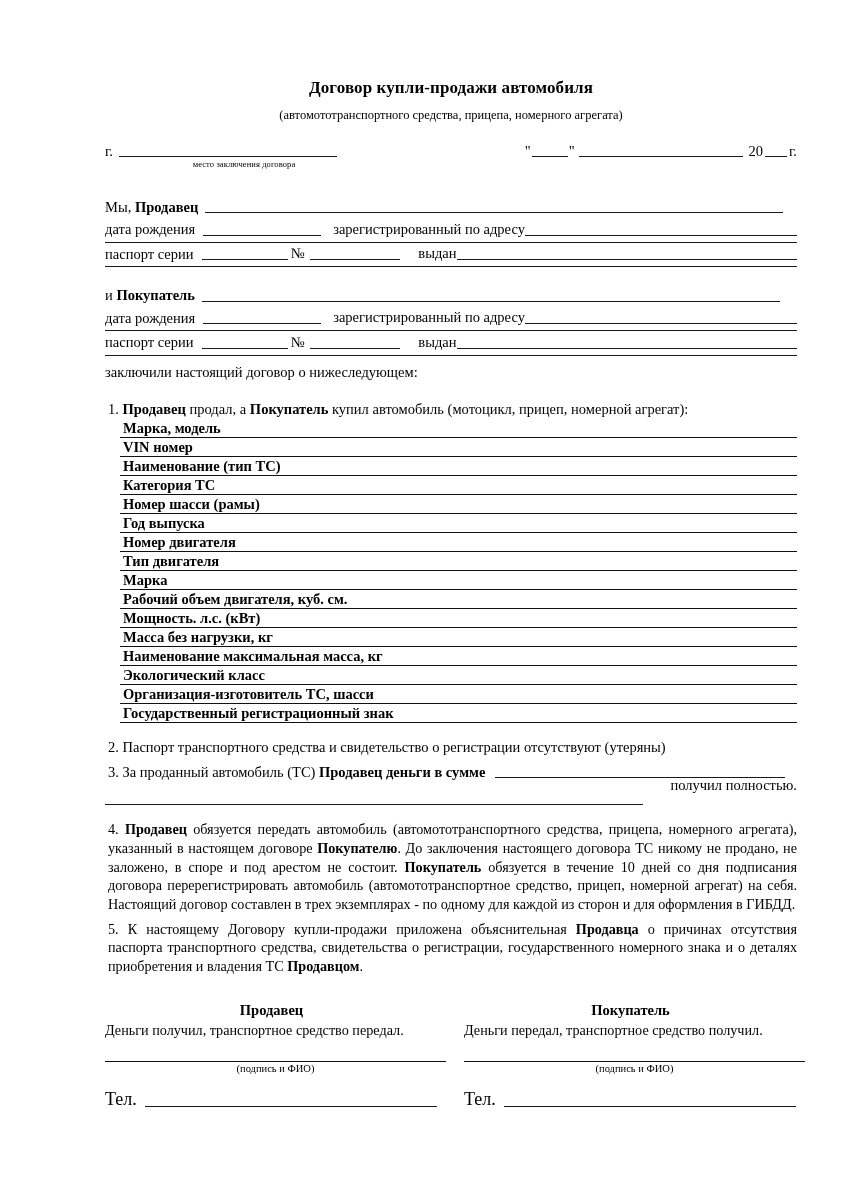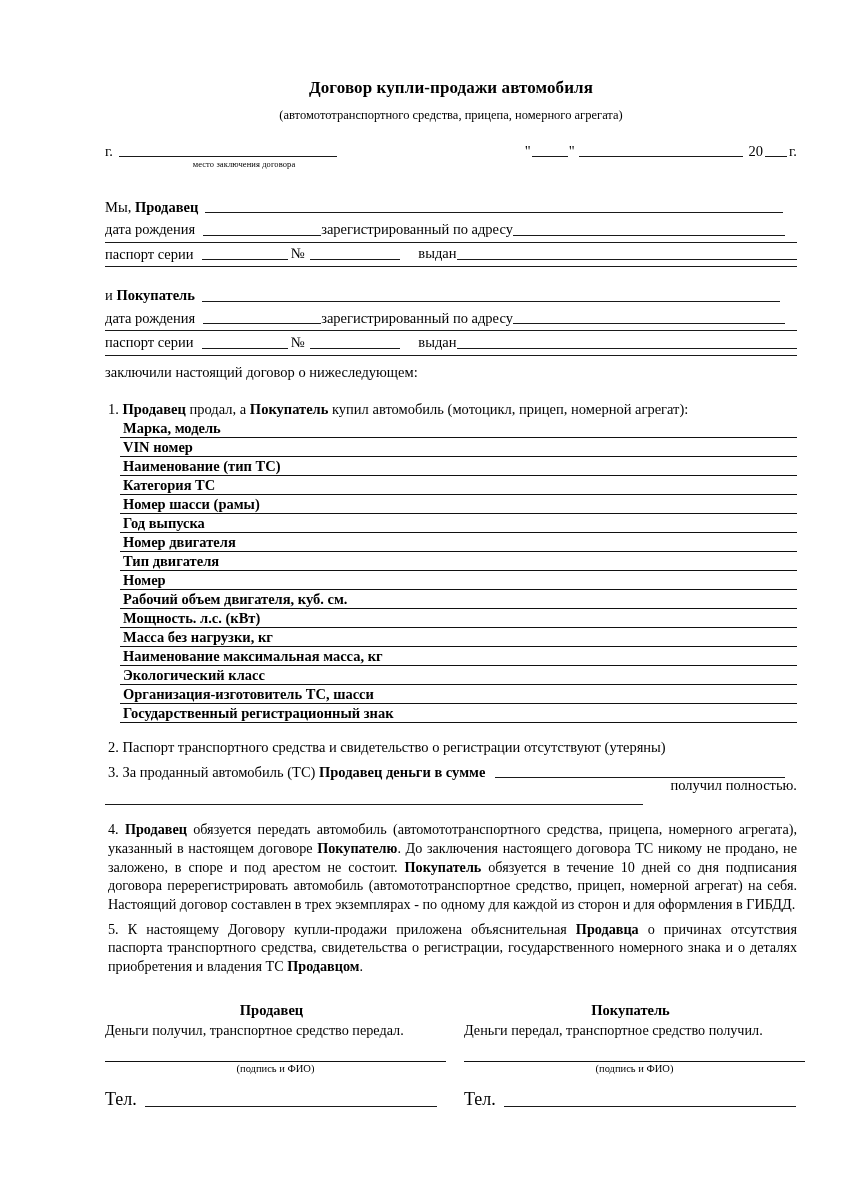--- a/index.html
+++ b/index.html
@@ -96,21 +96,21 @@
   .party.buyer { margin-top: 17px; }
 
   .row { position: relative; white-space: nowrap; }
   .row + .row { margin-top: 3px; }
   b { font-weight: bold; }
 
   .r-name .lbl { }
   .r-name .fill { width: 578px; margin-left: 7px; }
 
   .r-birth .fill.d { width: 118px; margin-left: 8px; }
-  .r-birth .mid { }
+  .r-birth .mid { margin-left: 12px; }
   .r-birth .fill.a { width: 272px; margin-left: 0px; }
 
   .r-wide { margin-top: 4px; }
 
   .r-pass .fill.s { width: 86px; margin-left: 9px; }
   .r-pass .no { margin-left: 2px; }
   .r-pass .fill.n { width: 90px; margin-left: 6px; }
   .r-pass .giv { margin-left: 18px; }
   .r-pass .fill.g { width: 340px; margin-left: 0px; }
 
@@ -273,21 +273,21 @@
       <div class="veh-row">
           <span class="veh-label">Год выпуска</span>
         </div>
       <div class="veh-row">
           <span class="veh-label">Номер двигателя</span>
         </div>
       <div class="veh-row">
           <span class="veh-label">Тип двигателя</span>
         </div>
       <div class="veh-row">
-          <span class="veh-label">Номер</span>
+          <span class="veh-label">Марка</span>
         </div>
       <div class="veh-row">
           <span class="veh-label">Рабочий объем двигателя, куб. см.</span>
         </div>
       <div class="veh-row">
           <span class="veh-label">Мощность. л.с. (кВт)</span>
         </div>
       <div class="veh-row">
           <span class="veh-label">Масса без нагрузки, кг</span>
         </div>

